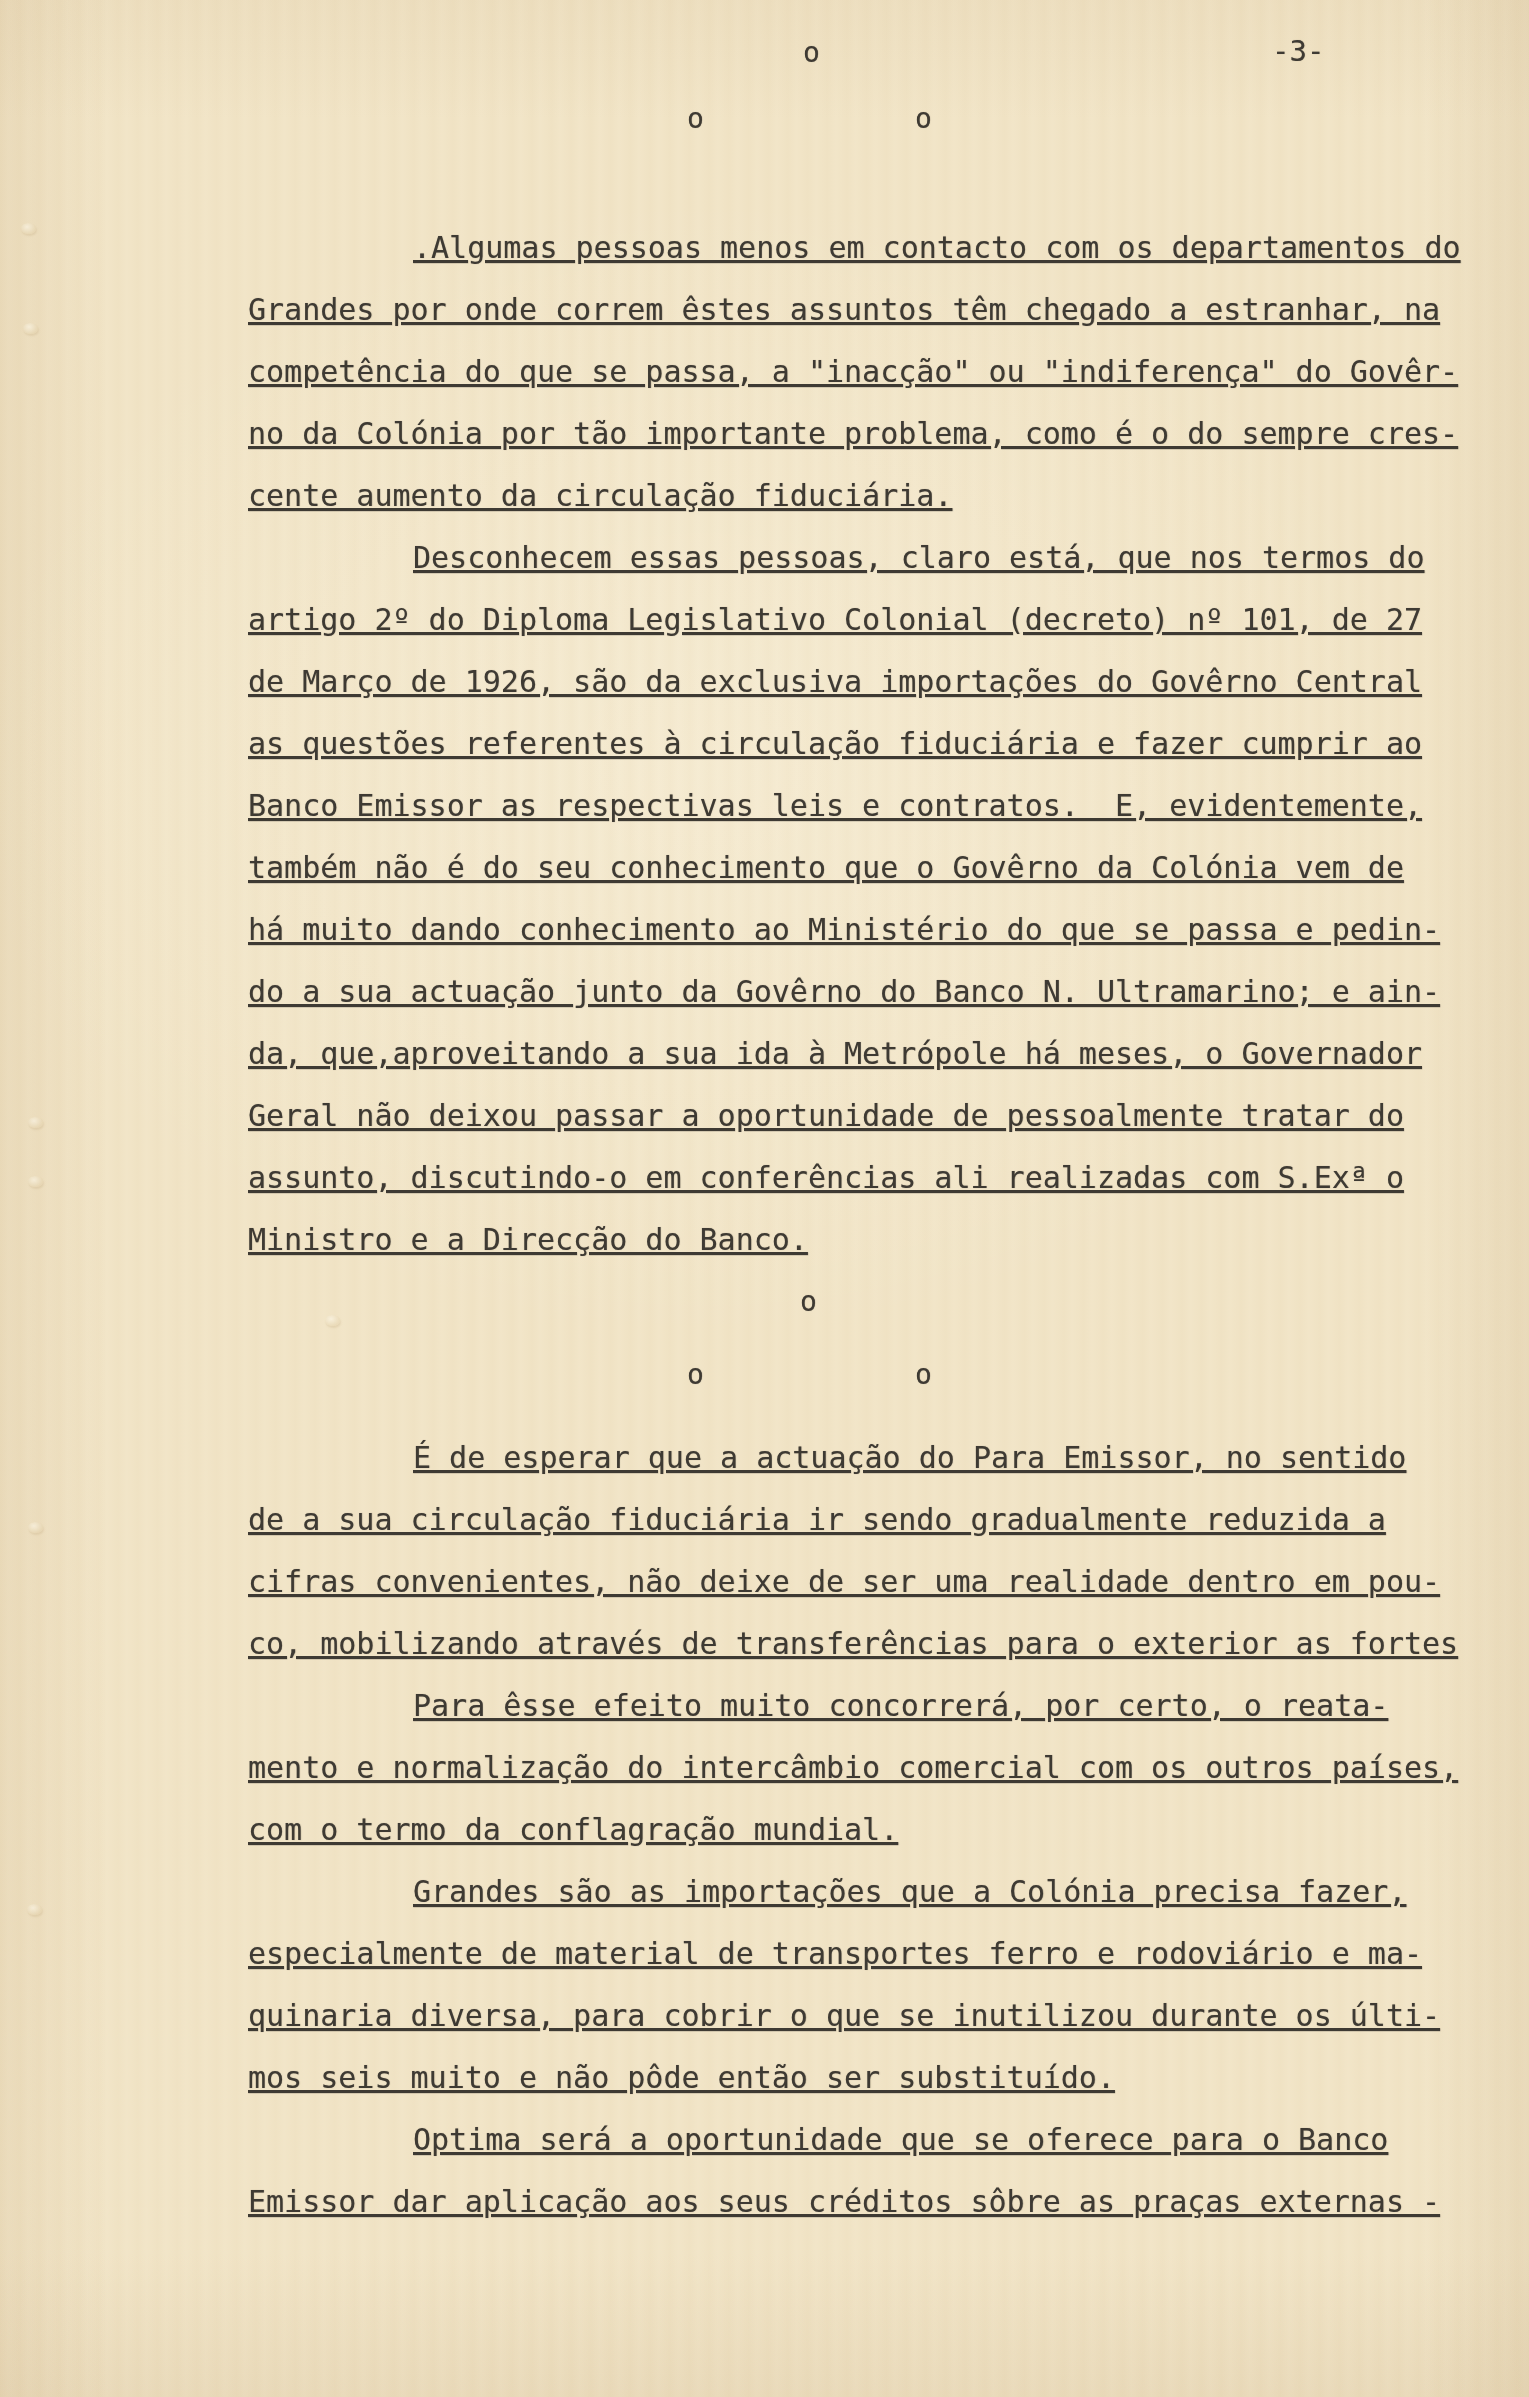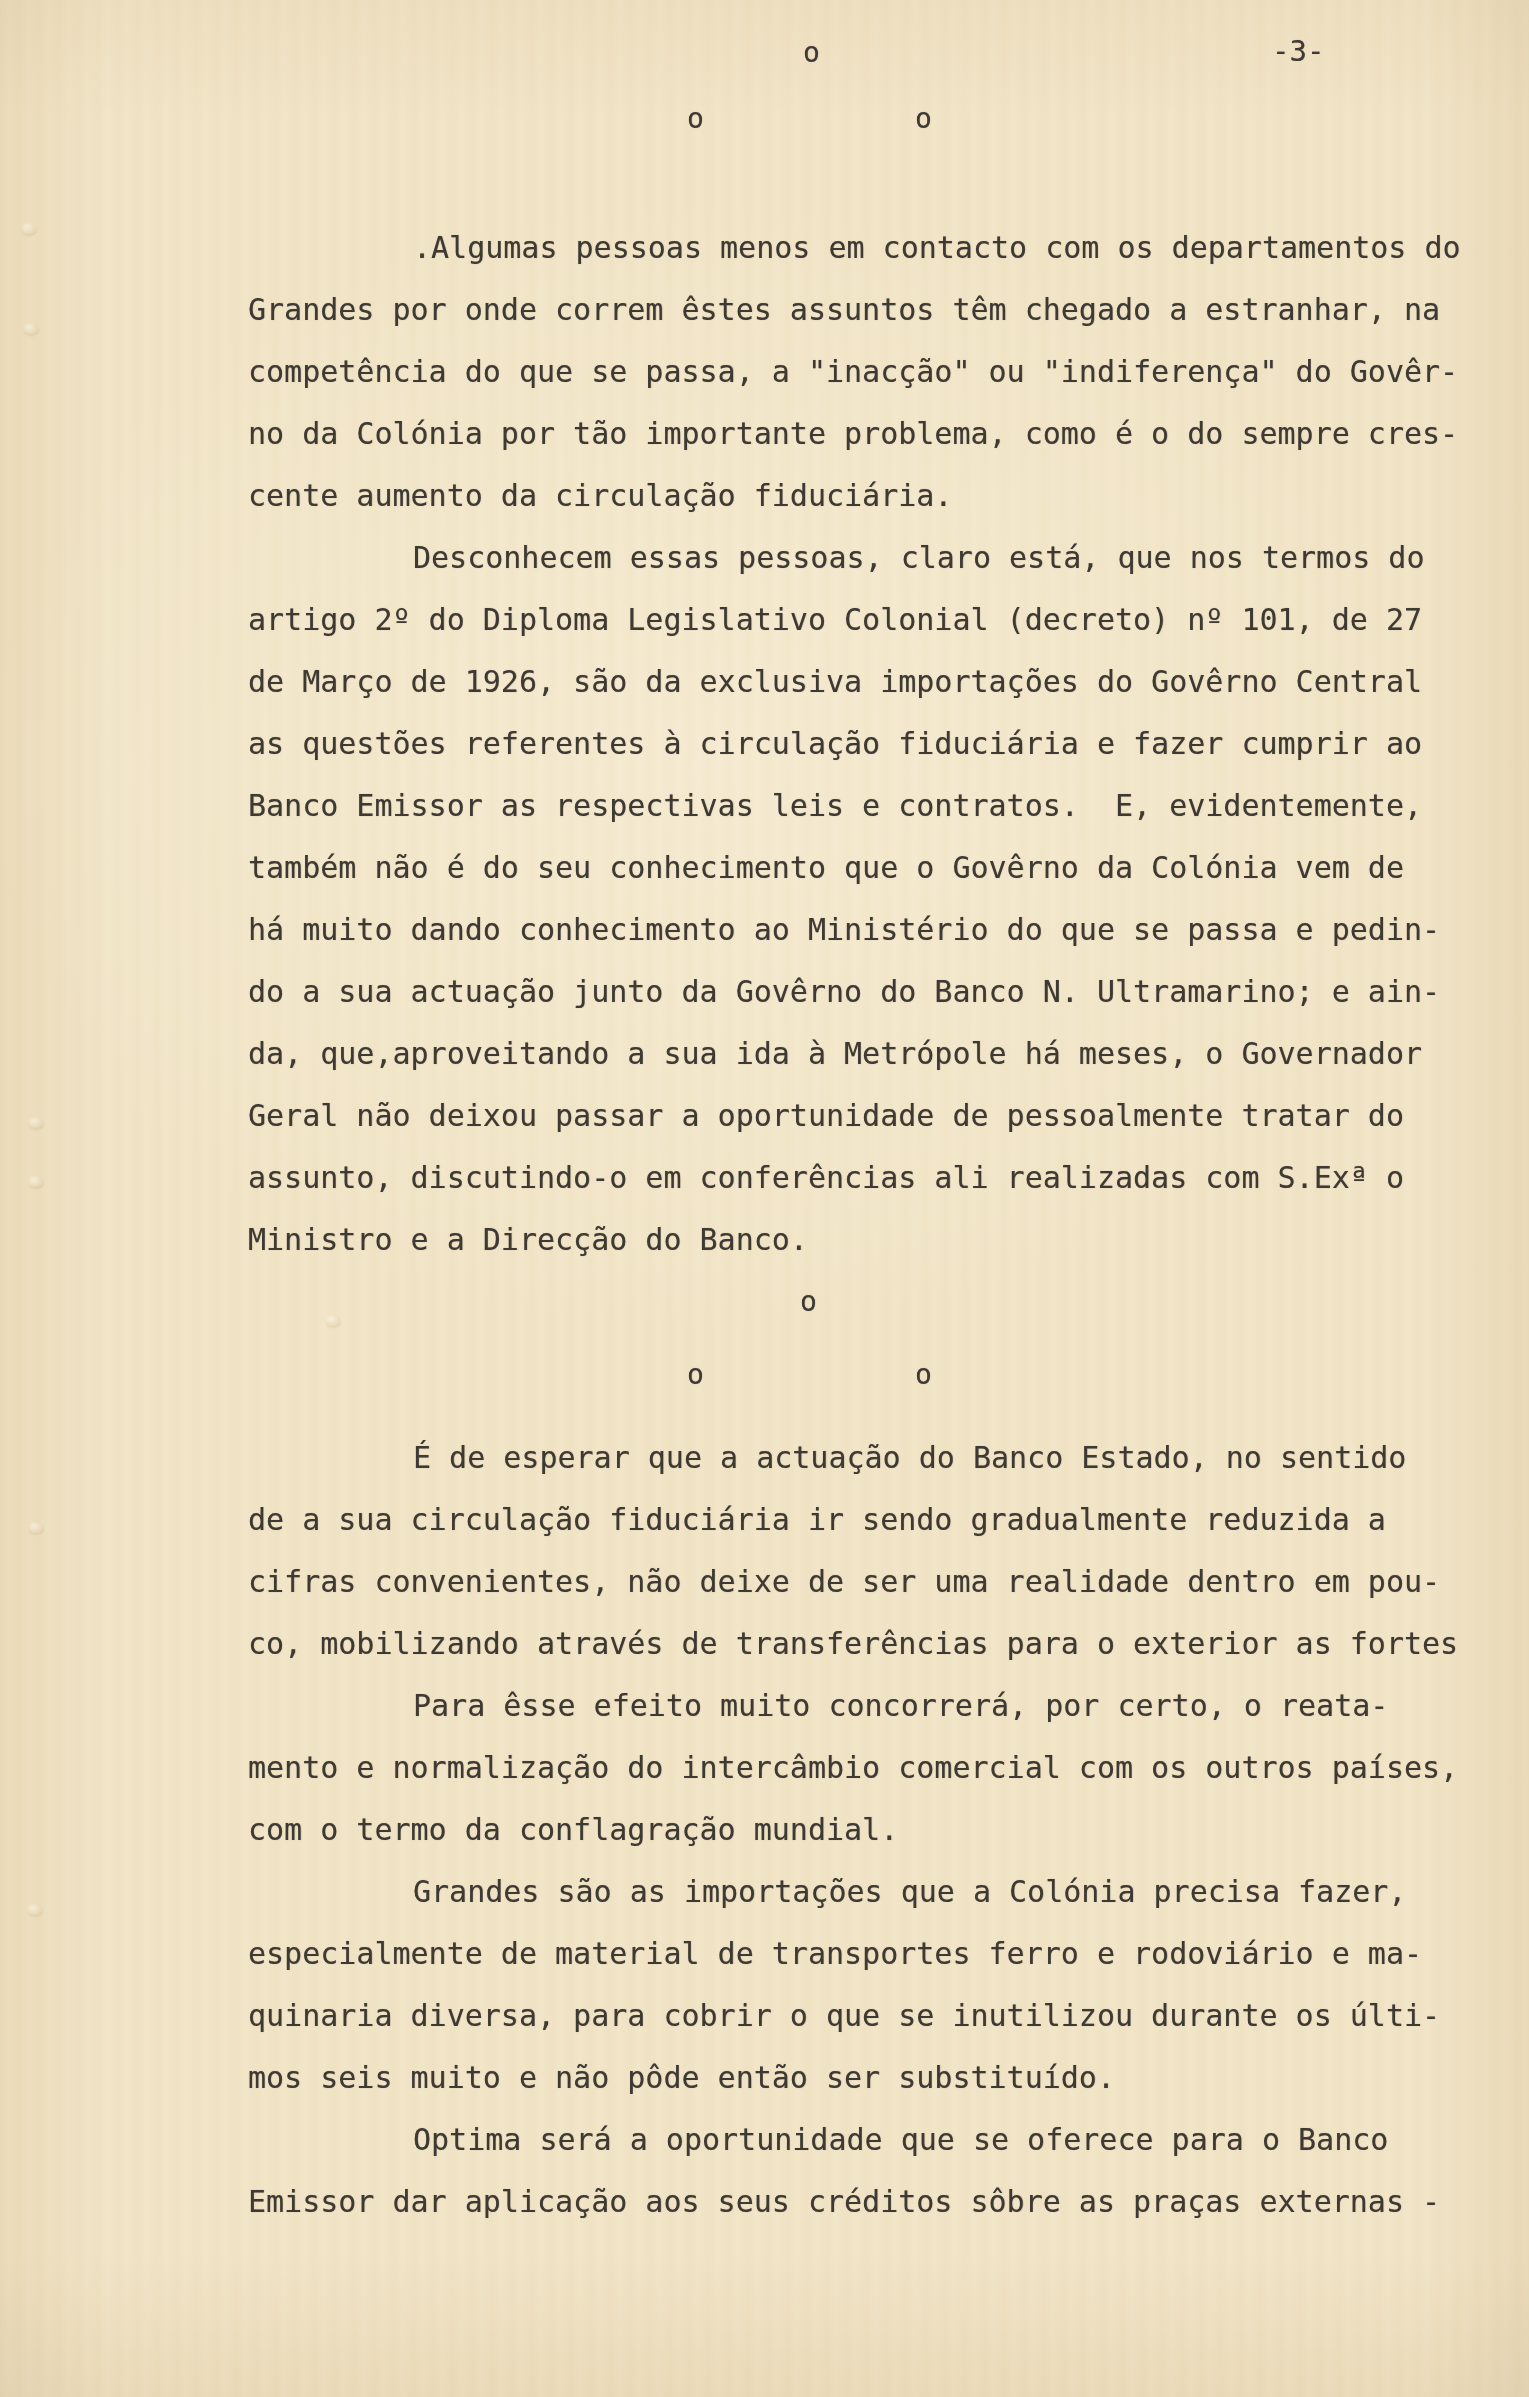--- a/index.html
+++ b/index.html
@@ -48,20 +48,21 @@
   }
   .top-sep-single { left: 803px; top: 39px; }
   .top-sep-left   { left: 687px; top: 105px; }
   .top-sep-right  { left: 915px; top: 105px; }
 
   .flow {
     position: absolute;
     left: 0;
     top: 217px;
     width: 100%;
+    text-decoration: underline;
   }
   .tline {
     margin-left: 248px;
     height: 62px;
     line-height: 62px;
     font-size: 30px;
     white-space: pre;
     letter-spacing: 0px;
     text-shadow: 0.3px 0.4px 0.9px rgba(62,56,46,0.42);
   }
@@ -120,21 +121,21 @@
       <div class="tline">Geral não deixou passar a oportunidade de pessoalmente tratar do</div>
       <div class="tline">assunto, discutindo-o em conferências ali realizadas com S.Exª o</div>
       <div class="tline">Ministro e a Direcção do Banco.</div>
       <div class="sep-row sep-single">
         <span class="sep-o sep-s">o</span>
       </div>
       <div class="sep-row sep-pair">
         <span class="sep-o sep-l">o</span>
         <span class="sep-o sep-r">o</span>
       </div>
-      <div class="tline para-start">É de esperar que a actuação do Banco Estado, no sentido</div>
+      <div class="tline para-start">É de esperar que a actuação do Para Emissor, no sentido</div>
       <div class="tline">de a sua circulação fiduciária ir sendo gradualmente reduzida a</div>
       <div class="tline">cifras convenientes, não deixe de ser uma realidade dentro em pou-</div>
       <div class="tline">co, mobilizando através de transferências para o exterior as fortes</div>
       <div class="tline para-start">Para êsse efeito muito concorrerá, por certo, o reata-</div>
       <div class="tline">mento e normalização do intercâmbio comercial com os outros países,</div>
       <div class="tline">com o termo da conflagração mundial.</div>
       <div class="tline para-start">Grandes são as importações que a Colónia precisa fazer,</div>
       <div class="tline">especialmente de material de transportes ferro e rodoviário e ma-</div>
       <div class="tline">quinaria diversa, para cobrir o que se inutilizou durante os últi-</div>
       <div class="tline">mos seis muito e não pôde então ser substituído.</div>

